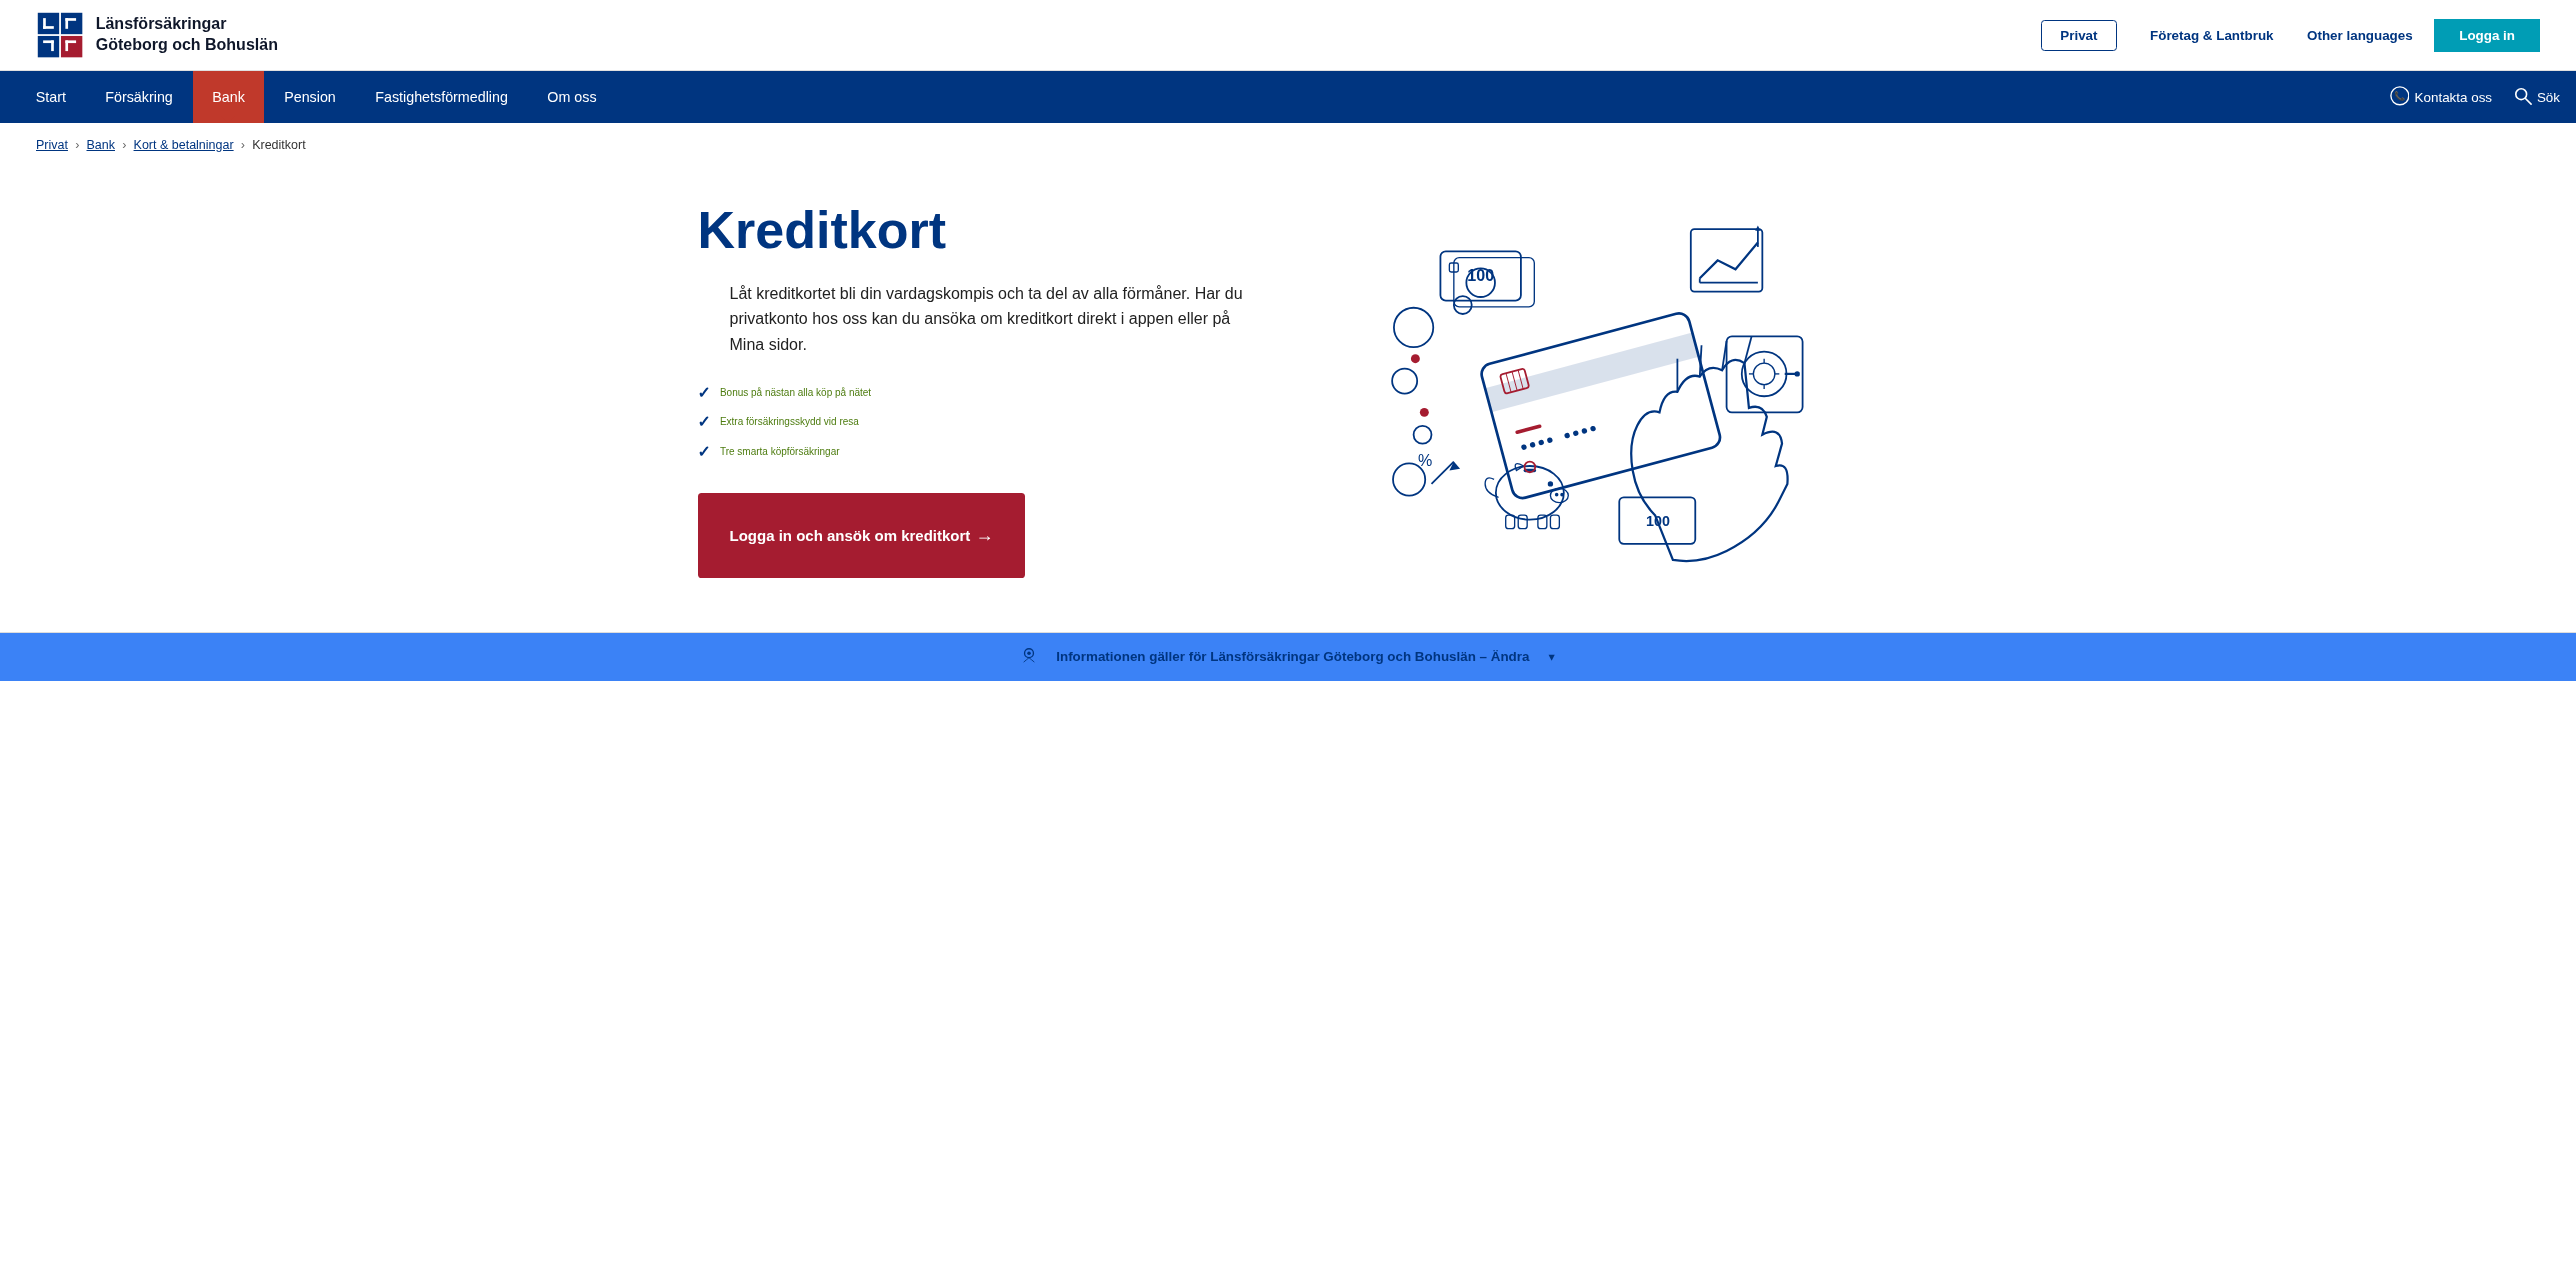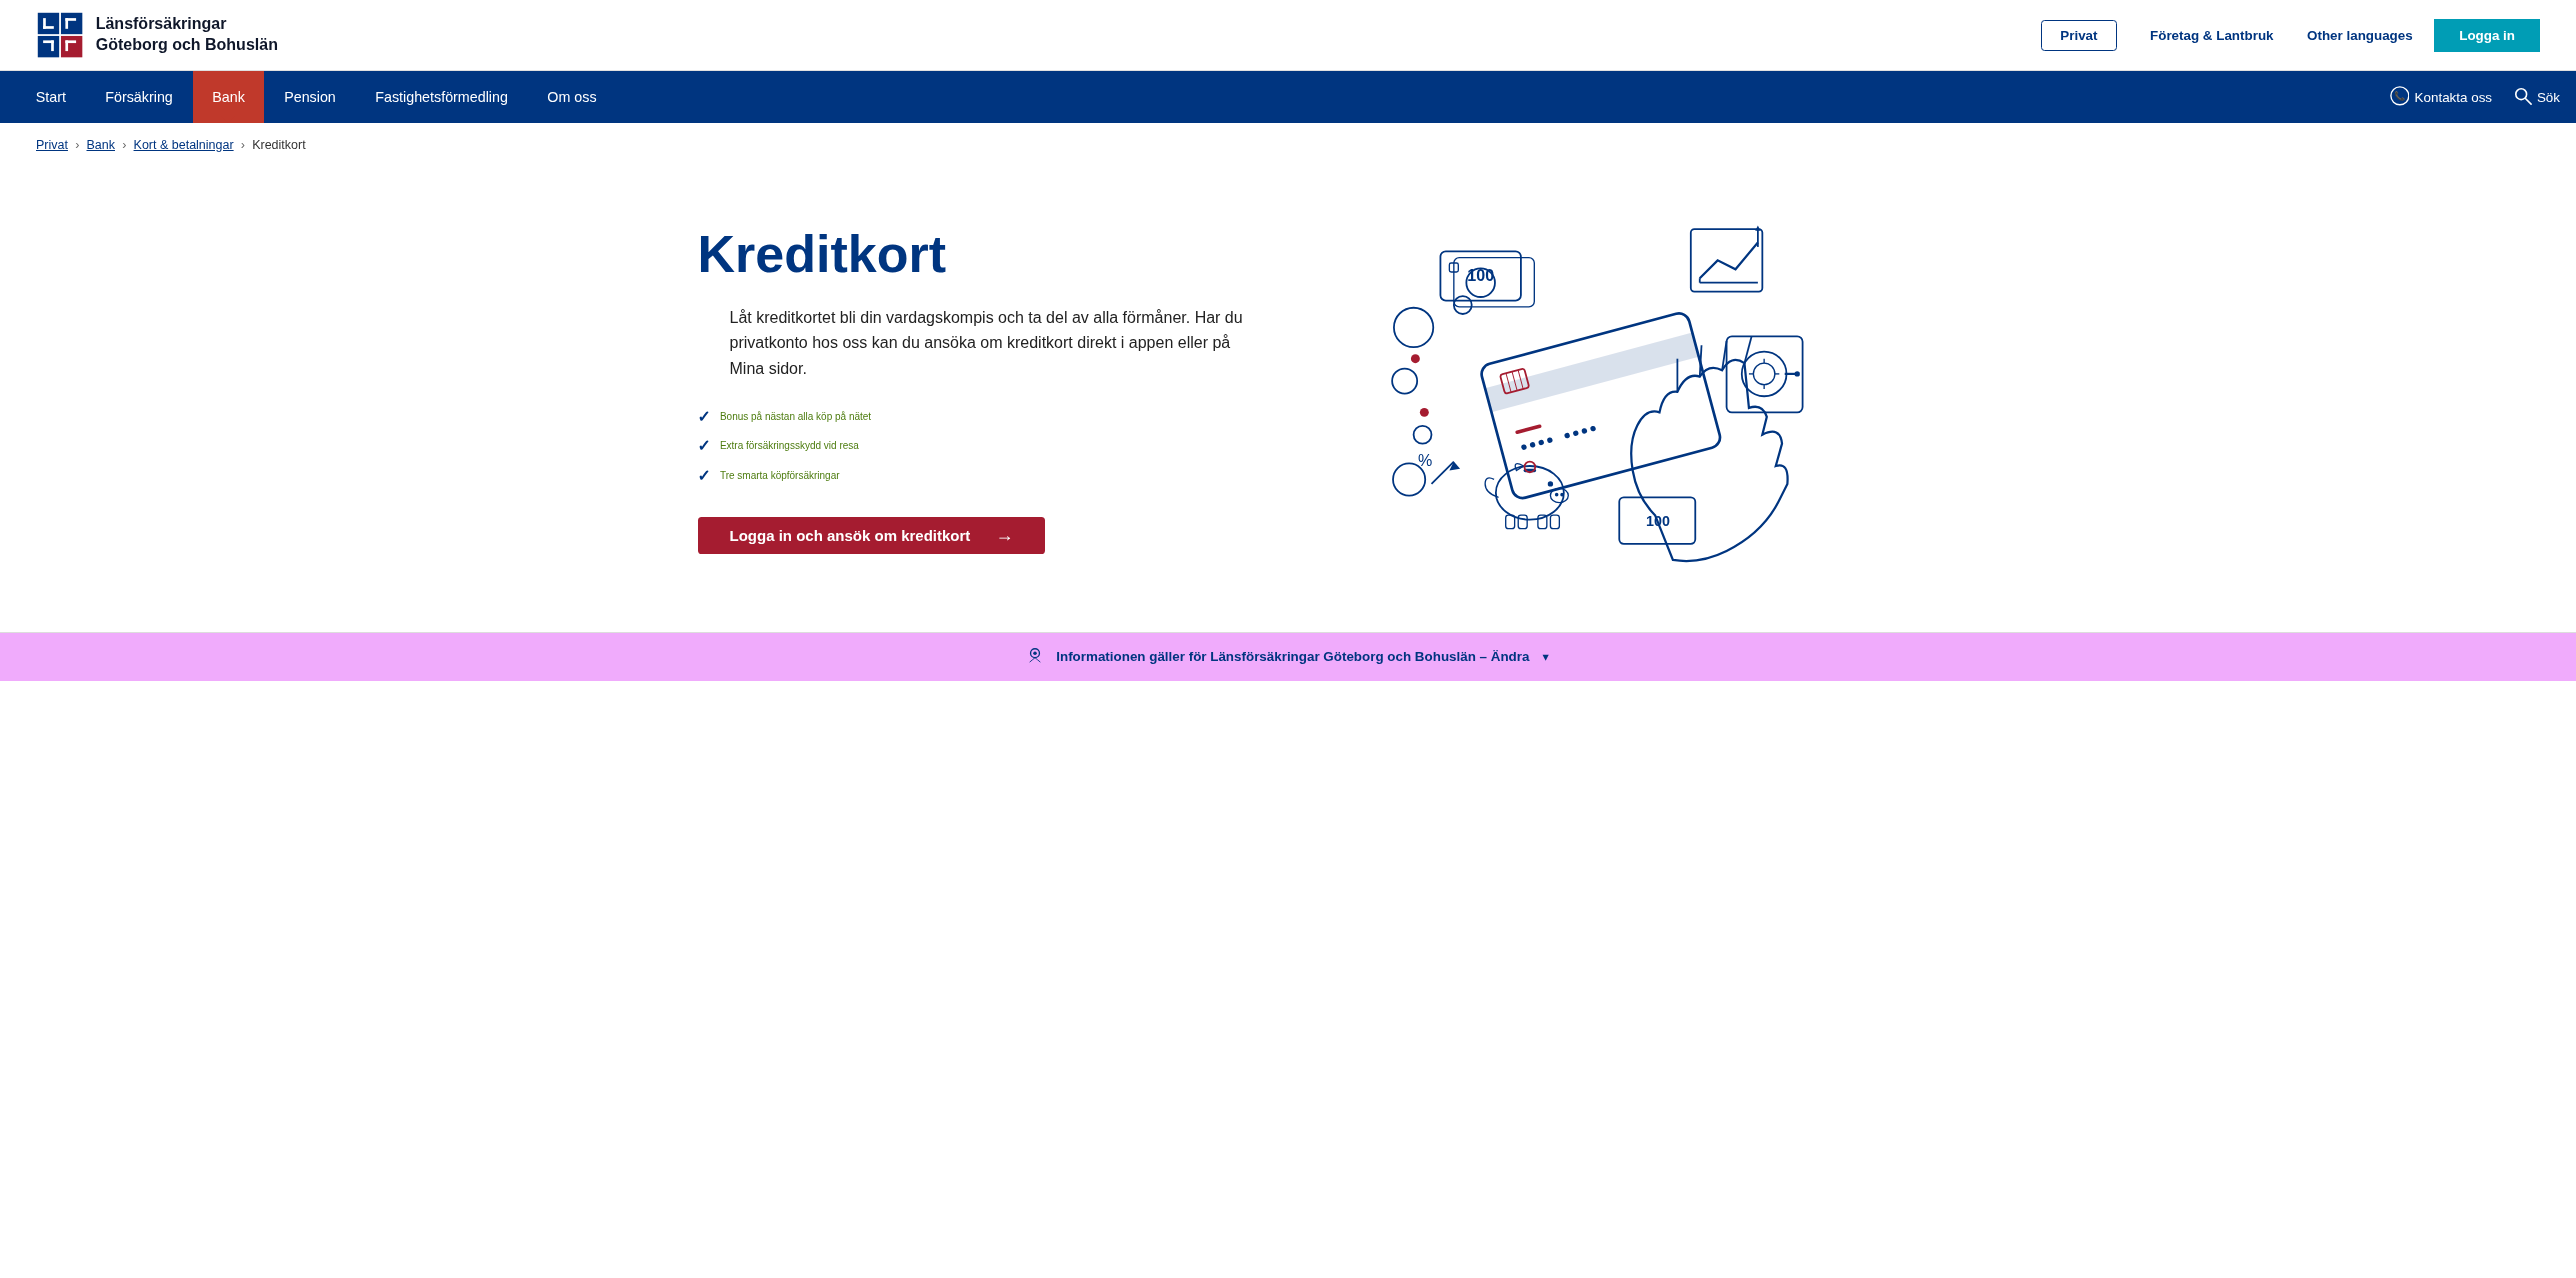--- a/index.html
+++ b/index.html
@@ -170,54 +170,54 @@
     .check-list li::before {
       content: '✓';
       color: #003580;
       font-weight: bold;
       font-size: 16px;
     }
     .btn-apply {
       background: #a51c30;
       color: #fff;
       border: none;
-      padding: 8px 32px;
+      padding: 32px 32px;
       border-radius: 3.6px;
       font-size: 15px;
       font-weight: bold;
       cursor: pointer;
       display: inline-flex;
       align-items: center;
-      gap: 25px;
+      gap: 5px;
     }
     .btn-apply .arrow {
       font-size: 18px;
     }
 
     
     .hero-image {
       flex: 1;
       display: flex;
       justify-content: center;
       align-items: center;
     }
     .hero-svg {
       width: 465px;
       height: 376px;
     }
 
     
     .footer-info {
-      background: #f0abfc;
+      background: #3b82f6;
       border-top: 0.9px solid #ddd;
       padding: 14.3px 36px;
       display: flex;
       align-items: center;
       justify-content: center;
-      gap: 13px;
+      gap: 19px;
       font-size: 13.4px;
       color: #003580;
     }
     .footer-info a {
       color: #003580;
       font-weight: bold;
       text-decoration: none;
     }
     .footer-info .chevron {
       font-size: 12.5px;

